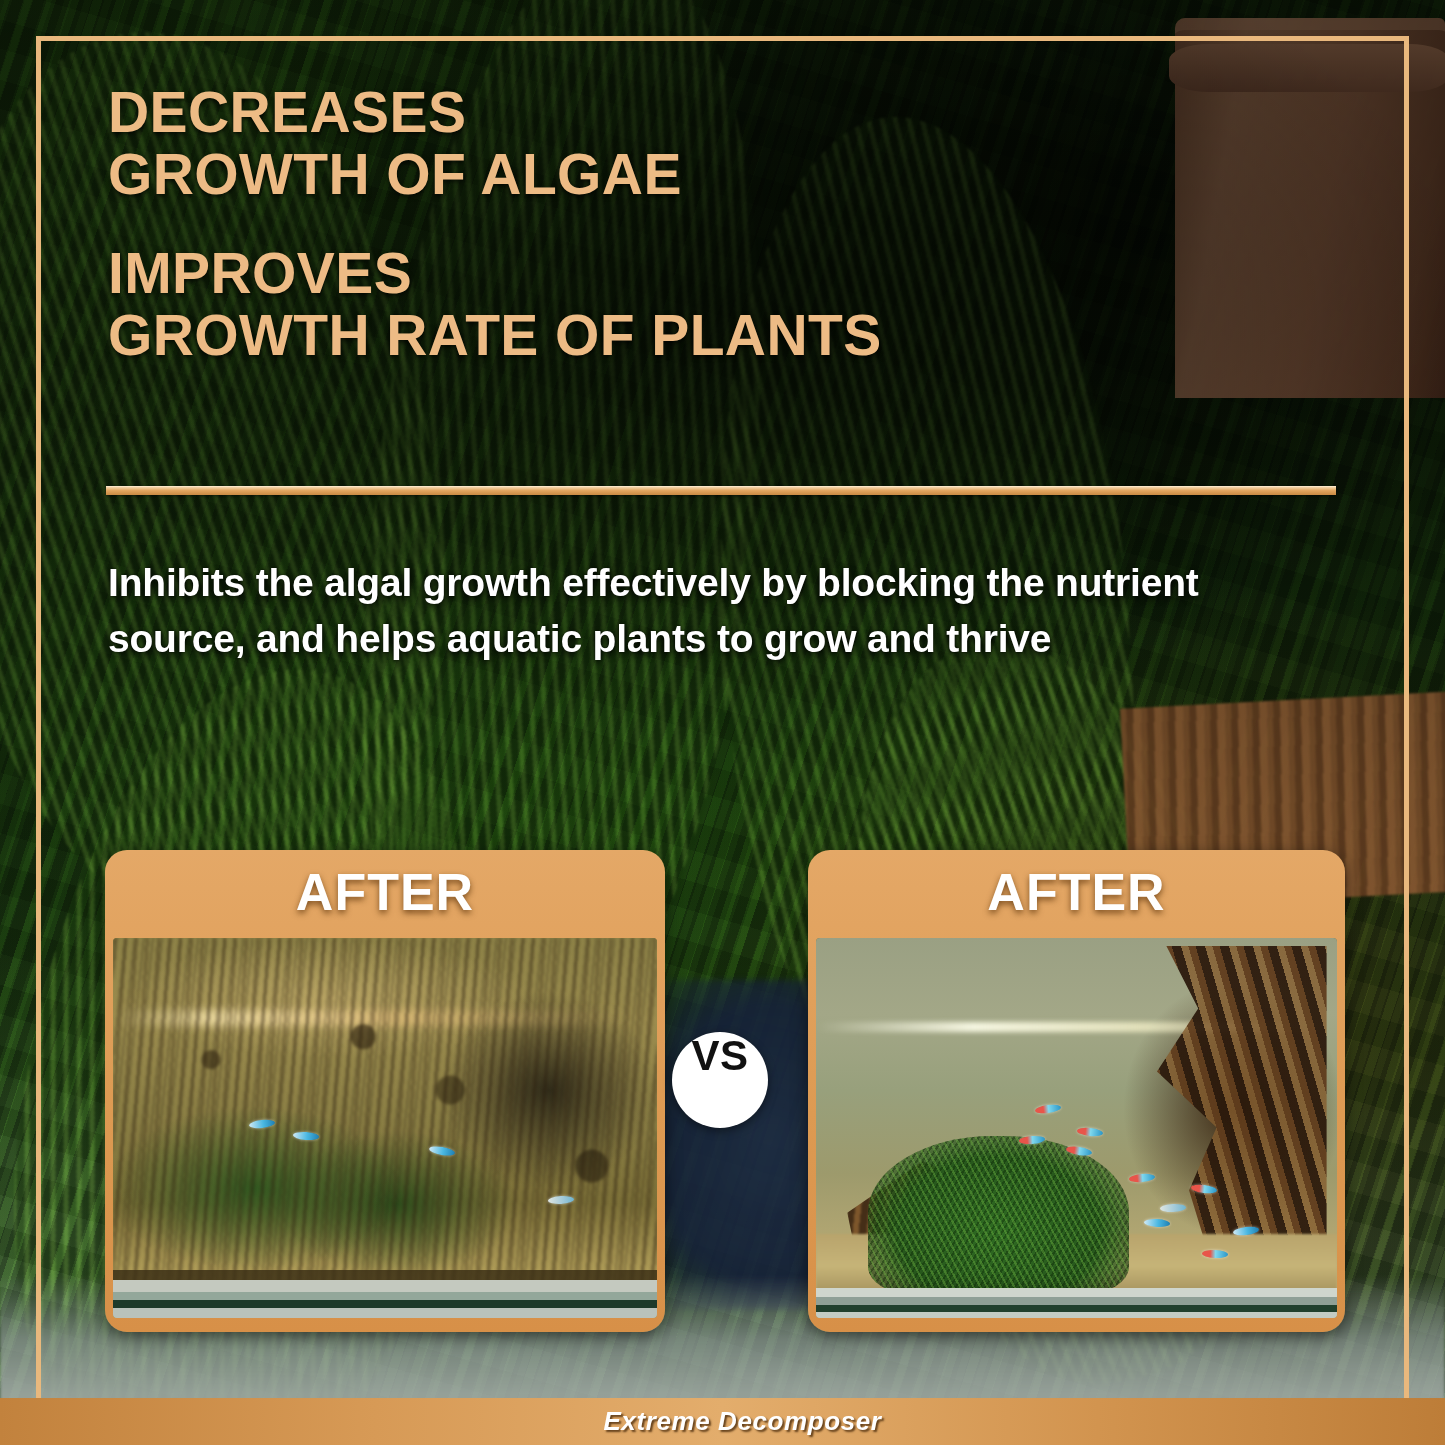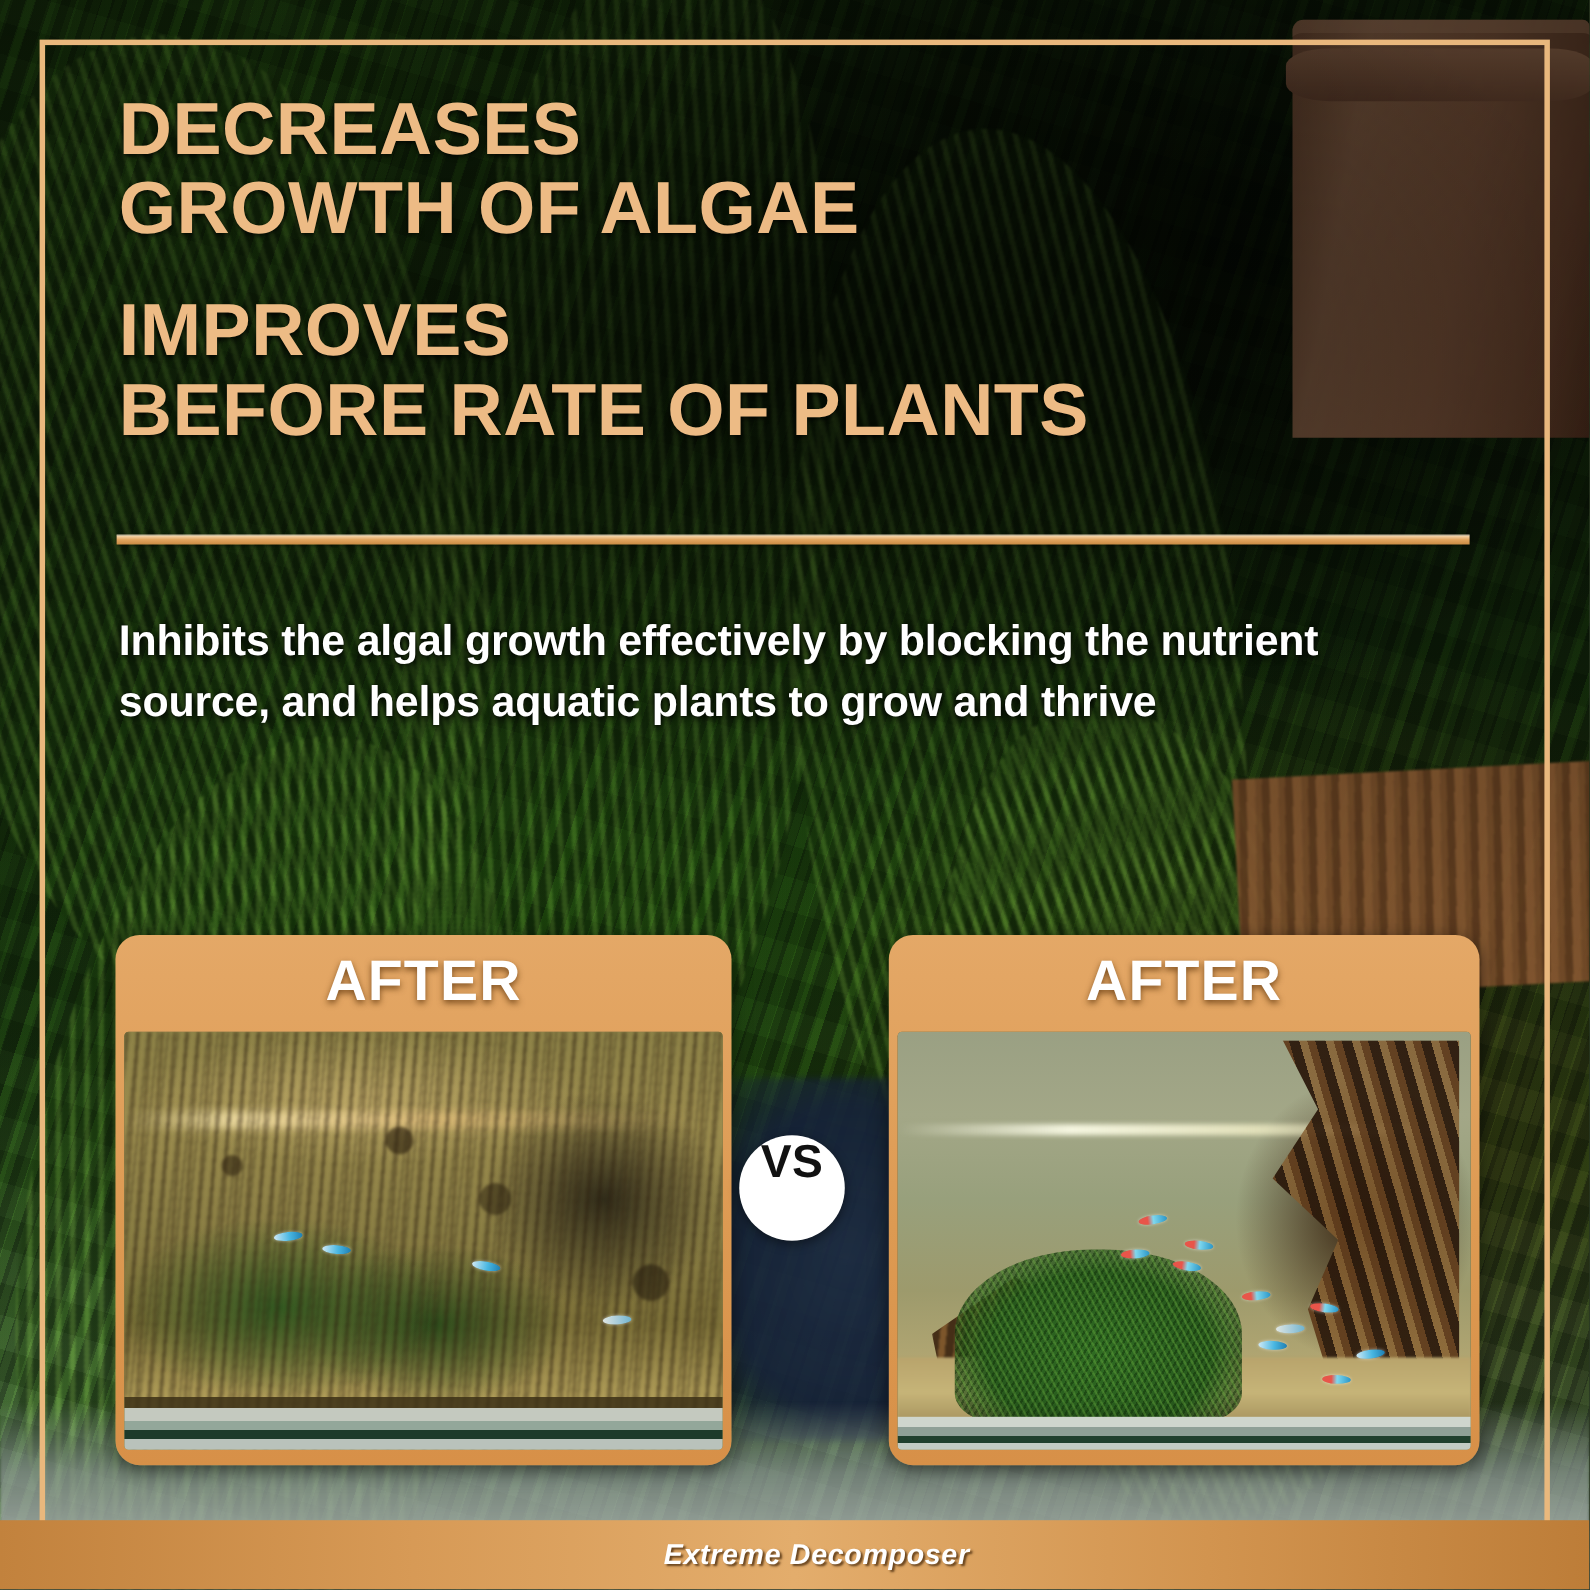--- a/index.html
+++ b/index.html
@@ -87,21 +87,21 @@
     position:absolute;left:36px;top:36px;right:36px;bottom:36px;
     border:5px solid #e9b87d;
     pointer-events:none;
   }
 
   
   .headings{position:absolute;left:108px;top:82px;width:1230px;}
   .head-line{
     color:#edbb85;
     font-weight:bold;
-    font-size:67px;
+    font-size:57px;
     line-height:1.08;
     letter-spacing:.4px;
     text-shadow:0 2px 5px rgba(0,0,0,.75);
     white-space:pre-line;
   }
   .head-gap{height:38px;}
 
   
   .divider{
     position:absolute;left:106px;top:486px;width:1230px;height:9px;
@@ -243,21 +243,21 @@
     display:flex;align-items:flex-start;justify-content:center;
     box-shadow:0 3px 10px rgba(0,0,0,.45);
     z-index:5;
   }
   .vs-badge span{
     color:#111111;font-weight:bold;font-size:42px;letter-spacing:.5px;
   }
 
   
   .footer{
-    position:absolute;left:0;right:0;bottom:0;height:63px;
+    position:absolute;left:0;right:0;bottom:0;height:47px;
     background:linear-gradient(90deg,#c2823d 0%,#d79a56 26%,#e3ad6c 50%,#d2944f 76%,#bd7d38 100%);
     display:flex;align-items:center;justify-content:center;padding-left:40px;
   }
   .footer span{
     color:#ffffff;
     font-weight:bold;font-style:italic;
     font-size:26px;letter-spacing:.6px;
     text-shadow:2px 2px 2px rgba(70,40,10,.8);
   }
 </style>
@@ -281,21 +281,21 @@
     <div class="bg-dark"></div>
   </div>
 
   <div class="frame"></div>
 
   <div class="headings">
     <div class="head-line">DECREASES
 GROWTH OF ALGAE</div>
     <div class="head-gap"></div>
     <div class="head-line">IMPROVES
-BEFORE RATE OF PLANTS</div>
+GROWTH RATE OF PLANTS</div>
   </div>
 
   <div class="divider"></div>
 
   <div class="body-copy">Inhibits the algal growth effectively by blocking the nutrient source, and helps aquatic plants to grow and thrive</div>
 
   <div class="panel panel-before">
     <div class="panel-title">AFTER</div>
     <div class="photo">
       <div class="ph-before"></div>

